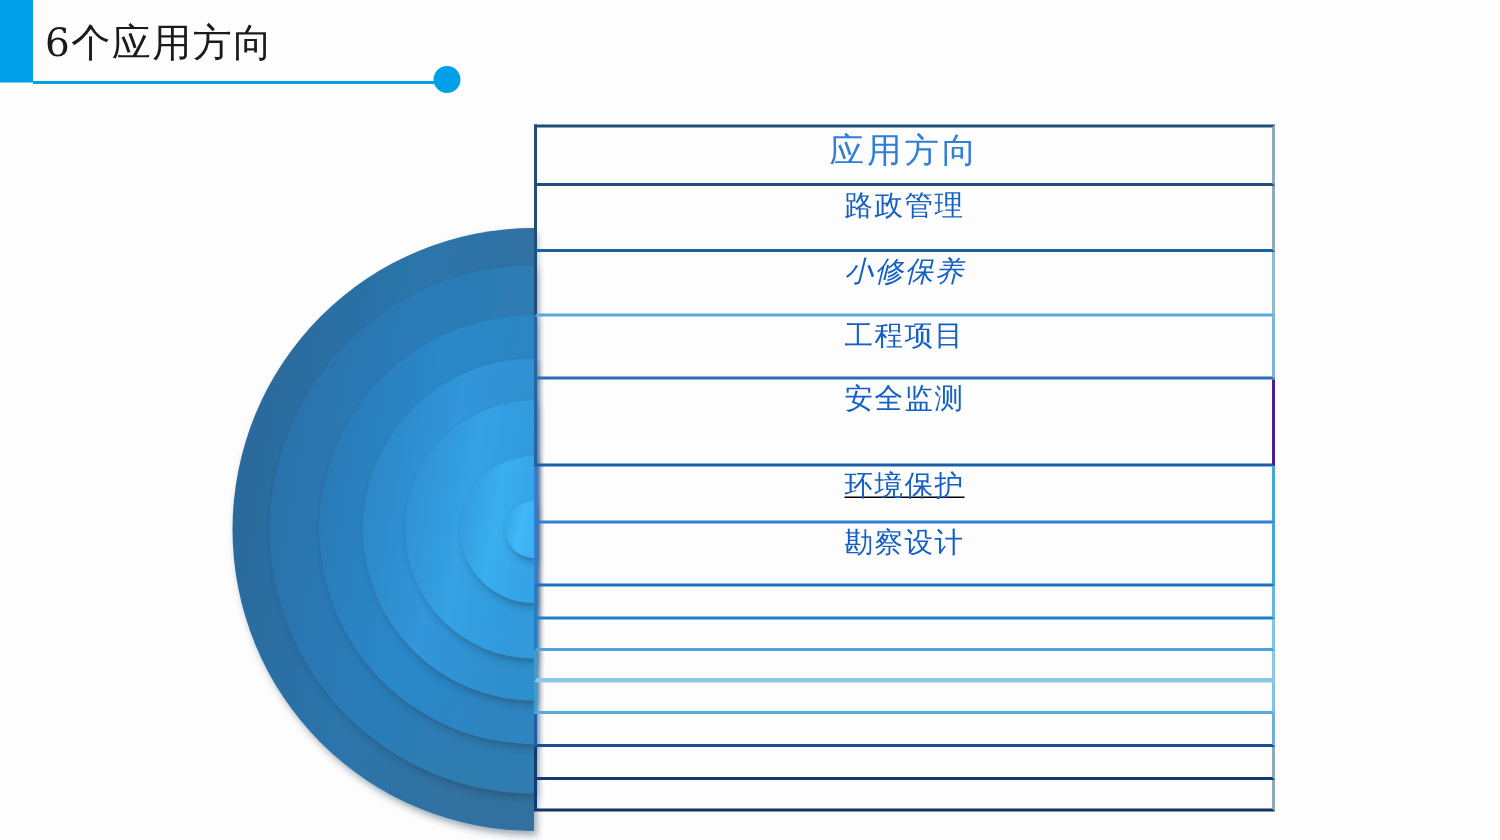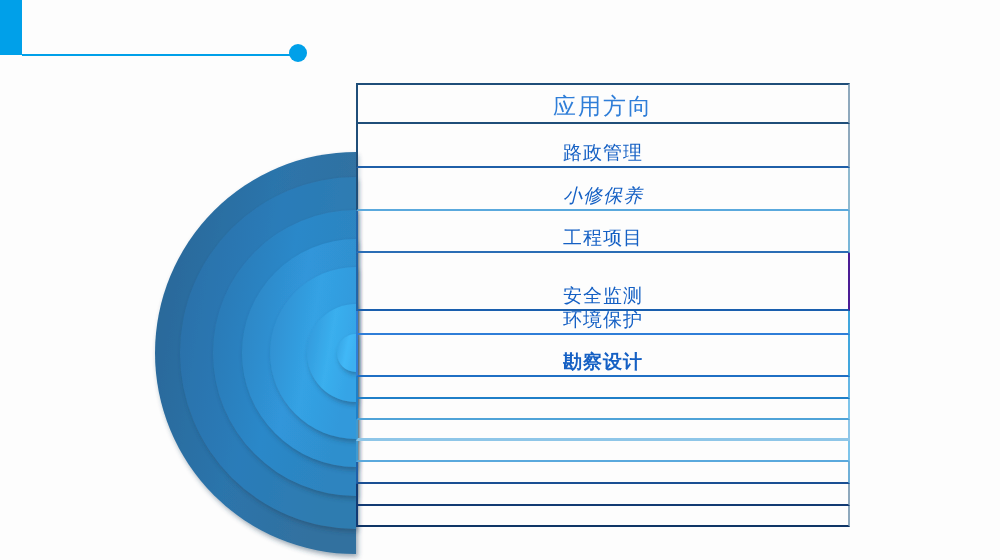--- a/index.html
+++ b/index.html
@@ -18,32 +18,33 @@
   .title-dot{position:absolute;left:289px;top:44px;width:18px;height:18px;
              border-radius:50%;background:#00a0e9;}
 
   
   .rings{position:absolute;left:0;top:0;width:1000px;height:560px;
          pointer-events:none;}
 
   
   .tbl{position:absolute;left:356px;top:83px;width:494px;}
   .row{position:relative;box-sizing:border-box;
-       display:flex;align-items:flex-end;justify-content:center;
+       display:flex;align-items:flex-start;justify-content:center;
        background:transparent;}
   .row .cell{font-size:19px;color:#1560c4;letter-spacing:1px;
              font-family:"DejaVu Sans","Liberation Sans",sans-serif;}
   .row.head .cell{font-size:23px;color:#2f7ed8;letter-spacing:2px;}
 </style>
 </head>
 <body>
 
 <div id="slide">
 
   <div class="accent-bar"></div>
+  <div class="title">6个应用方向</div>
   <div class="title-rule"></div>
   <div class="title-dot"></div>
 
   <svg class="rings" width="1000" height="560" viewBox="0 0 1000 560">
     <defs>
       <linearGradient id="g1" x1="0" y1="0" x2="1" y2="0.35">
         <stop offset="0%" stop-color="#2a6695"></stop>
         <stop offset="55%" stop-color="#2c74ab"></stop>
         <stop offset="100%" stop-color="#31719f"></stop>
       </linearGradient>
@@ -120,25 +121,25 @@
     </div>
 
     <div class="row" style="height:42px;border-bottom:2px solid #2a6db5;border-left:2px solid #2264a8;border-right:2px solid #79b6d8;">
       <span class="cell">工程项目</span>
     </div>
 
     <div class="row" style="height:58px;border-bottom:2px solid #1a5fae;border-left:2px solid #2264a8;border-right:2px solid #4c1d95;">
       <span class="cell">安全监测</span>
     </div>
 
-    <div class="row" style="height:24px;border-bottom:2px solid #2f7ed8;border-left:2px solid #2f7ed8;border-right:2px solid #41a6dd;">
+    <div class="row" style="height:38px;border-bottom:2px solid #2f7ed8;border-left:2px solid #2f7ed8;border-right:2px solid #41a6dd;text-decoration:underline;">
       <span class="cell">环境保护</span>
     </div>
 
-    <div class="row" style="height:42px;border-bottom:2px solid #1f6fc4;border-left:2px solid #2f7ed8;border-right:2px solid #41a6dd;font-weight:bold;">
+    <div class="row" style="height:42px;border-bottom:2px solid #1f6fc4;border-left:2px solid #2f7ed8;border-right:2px solid #41a6dd;">
       <span class="cell">勘察设计</span>
     </div>
 
     <div class="row" style="height:22px;border-bottom:2px solid #1f7fc8;border-left:2px solid #1f7fc8;border-right:2px solid #64b6e4;">
       <span class="cell"></span>
     </div>
 
     <div class="row" style="height:21px;border-bottom:2px solid #4fa3d8;border-left:2px solid #1f7fc8;border-right:2px solid #7dc4ea;">
       <span class="cell"></span>
     </div>

